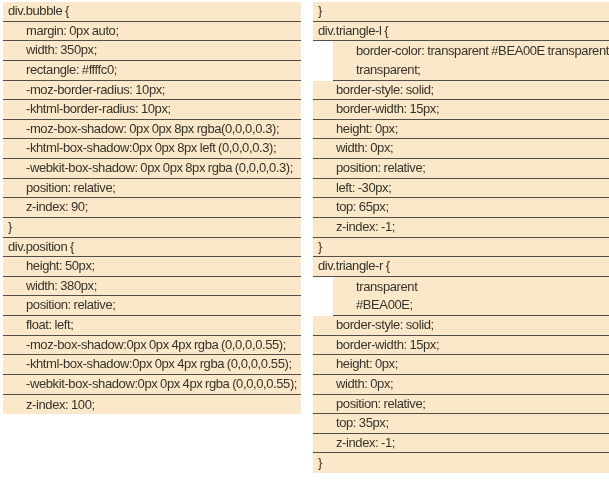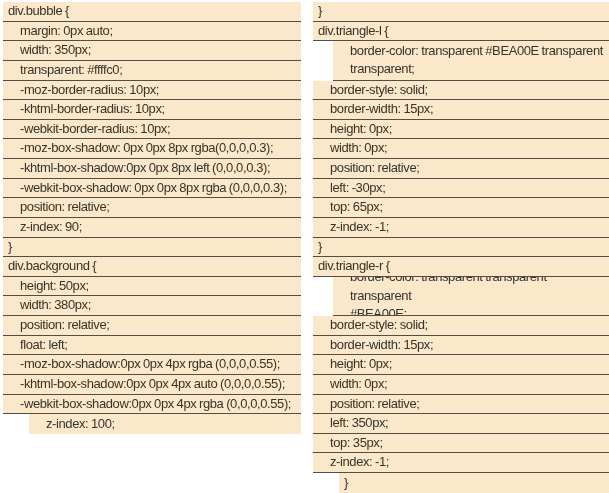--- a/index.html
+++ b/index.html
@@ -19,30 +19,30 @@
     position: absolute;
     left: 3px; top: 2px;
     width: 606px; height: 491px;
     display: flex;
   }
   .col { flex: none; }
   .col-left  { width: 298px; margin-right: 12px; }
   .col-right { width: 296px; }
   .row {
     display: flex;
-    align-items: center;
+    align-items: flex-end;
     height: 19.64px;
     background: var(--cell-bg);
     border-bottom: 1px solid var(--rule);
     overflow: hidden;
   }
   .row.double { height: 39.28px; margin-left: 20px; }
-  .row:last-child { border-bottom: none; margin-left: 26px; }
+  .row:last-child { border-bottom: none; }
   .row.indent-0 { padding-left: 5px; }
-  .row.indent-1 { padding-left: 17px; }
+  .row.indent-1 { padding-left: 23px; }
   .row span {
     font-size: 13px;
     line-height: 18.6px;
     letter-spacing: -0.4px;
     word-spacing: -0.5px;
     color: var(--text);
     white-space: pre-line;
   }
 </style>
 </head>
@@ -53,69 +53,66 @@
       <div class="row indent-0">
         <span>div.bubble {</span>
       </div>
       <div class="row indent-1">
         <span>margin: 0px auto;</span>
       </div>
       <div class="row indent-1">
         <span>width: 350px;</span>
       </div>
       <div class="row indent-1">
-        <span>transparent: #ffffc0;</span>
+        <span>rectangle: #ffffc0;</span>
       </div>
       <div class="row indent-1">
         <span>-moz-border-radius: 10px;</span>
       </div>
       <div class="row indent-1">
         <span>-khtml-border-radius: 10px;</span>
-      </div>
-      <div class="row indent-1">
-        <span>-webkit-border-radius: 10px;</span>
       </div>
       <div class="row indent-1">
         <span>-moz-box-shadow: 0px 0px 8px rgba(0,0,0,0.3);</span>
       </div>
       <div class="row indent-1">
         <span>-khtml-box-shadow:0px 0px 8px left (0,0,0,0.3);</span>
       </div>
       <div class="row indent-1">
         <span>-webkit-box-shadow: 0px 0px 8px rgba (0,0,0,0.3);</span>
       </div>
       <div class="row indent-1">
         <span>position: relative;</span>
       </div>
       <div class="row indent-1">
         <span>z-index: 90;</span>
       </div>
       <div class="row indent-0">
         <span>}</span>
       </div>
       <div class="row indent-0">
-        <span>div.background {</span>
+        <span>div.position {</span>
       </div>
       <div class="row indent-1">
         <span>height: 50px;</span>
       </div>
       <div class="row indent-1">
         <span>width: 380px;</span>
       </div>
       <div class="row indent-1">
         <span>position: relative;</span>
       </div>
       <div class="row indent-1">
         <span>float: left;</span>
       </div>
       <div class="row indent-1">
         <span>-moz-box-shadow:0px 0px 4px rgba (0,0,0,0.55);</span>
       </div>
       <div class="row indent-1">
-        <span>-khtml-box-shadow:0px 0px 4px auto (0,0,0,0.55);</span>
+        <span>-khtml-box-shadow:0px 0px 4px rgba (0,0,0,0.55);</span>
       </div>
       <div class="row indent-1">
         <span>-webkit-box-shadow:0px 0px 4px rgba (0,0,0,0.55);</span>
       </div>
       <div class="row indent-1">
         <span>z-index: 100;</span>
       </div>
     </div>
   <div class="col col-right">
       <div class="row indent-0">
@@ -171,23 +168,20 @@
       <div class="row indent-1">
         <span>height: 0px;</span>
       </div>
       <div class="row indent-1">
         <span>width: 0px;</span>
       </div>
       <div class="row indent-1">
         <span>position: relative;</span>
       </div>
       <div class="row indent-1">
-        <span>left: 350px;</span>
-      </div>
-      <div class="row indent-1">
         <span>top: 35px;</span>
       </div>
       <div class="row indent-1">
         <span>z-index: -1;</span>
       </div>
       <div class="row indent-0">
         <span>}</span>
       </div>
     </div>
 </div>

